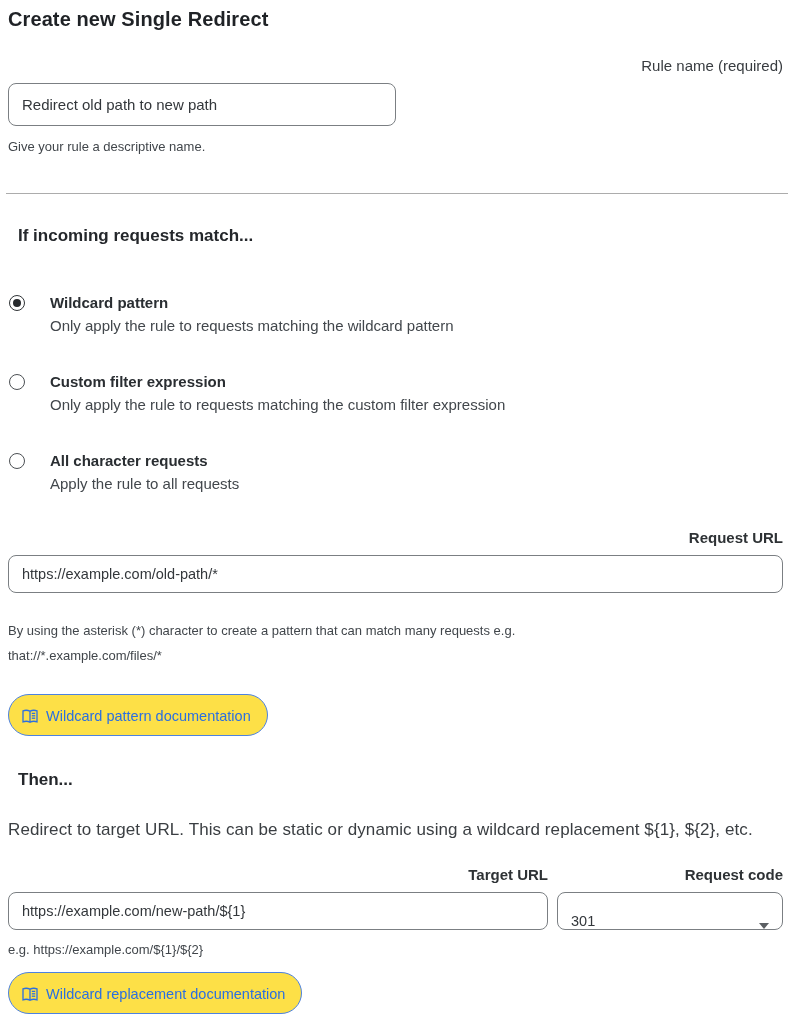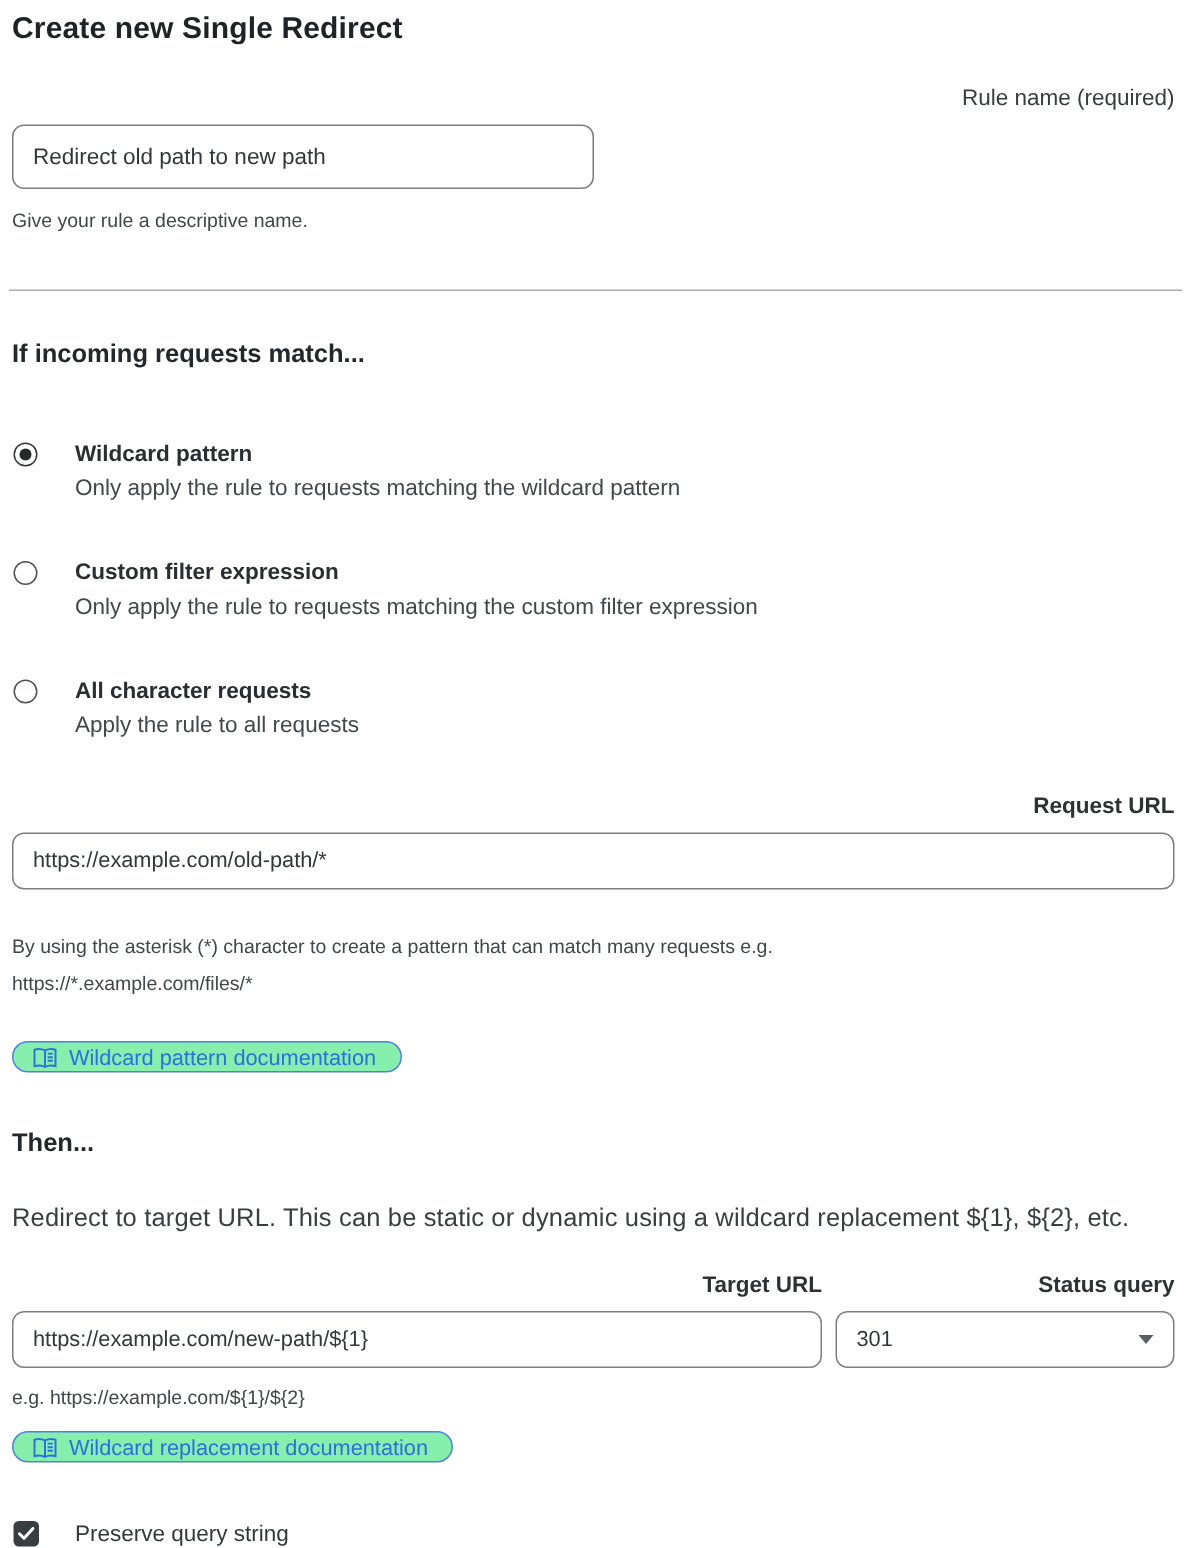--- a/index.html
+++ b/index.html
@@ -20,56 +20,56 @@
     display: block; margin-top: 9px;
     height: 43px; width: 388px;
     border: 1px solid #7b7f83; border-radius: 8px;
     padding: 0 13px; font-size: 15px; color: #33373b;
     font-family: "Liberation Sans", sans-serif;
     outline: none; background: #fff;
   }
   .text-input.full { width: 100%; height: 38px; font-size: 14.5px; }
   .helper { font-size: 13px; color: #41464b; margin-top: 8px; line-height: 25px; }
   .divider { border: none; border-top: 1px solid #acacac; margin: 34px 0 0 -2px; width: 782px; }
-  .section-heading { font-size: 17px; font-weight: 700; color: #24272b; margin-top: 32px; }
+  .section-heading { font-size: 17px; font-weight: 700; color: #24272b; margin-top: 32px; margin-left: 10px; }
 
   .radio-group { margin-top: 46px; }
   .radio-item { display: flex; align-items: flex-start; margin-bottom: 34px; cursor: pointer; }
   .radio-control {
     width: 16px; height: 16px; border: 1.5px solid #4c5054; border-radius: 50%;
     margin: 3px 0 0 1px; flex: 0 0 16px; position: relative; background: #fff;
   }
   .radio-item.selected .radio-control { border-color: #303437; }
   .radio-item.selected .radio-control::after {
     content: ""; position: absolute; left: 2.5px; top: 2.5px;
     width: 8px; height: 8px; border-radius: 50%; background: #26292c;
   }
   .radio-texts { margin-left: 25px; }
   .radio-label { font-size: 15px; font-weight: 700; color: #2a2e32; line-height: 22px; }
   .radio-desc { font-size: 15px; color: #42474c; line-height: 23px; }
 
   .doc-btn {
     margin-top: 26px;
     display: inline-flex; align-items: center; gap: 8px;
     border: 1px solid #4d82e0; border-radius: 999px;
-    background: #86efac; color: #2b6fe0;
+    background: #fde047; color: #2b6fe0;
     font-size: 14.5px; font-family: "Liberation Sans", sans-serif;
-    padding: 4px 16px 2px 13px; height: 21px; cursor: pointer;
+    padding: 4px 16px 2px 13px; height: 42px; cursor: pointer;
   }
   .doc-btn svg { display: block; }
 
   .then-desc { font-size: 17px; color: #3a3e42; margin-top: 30px; letter-spacing: .1px; }
 
   .target-row { display: flex; gap: 9px; margin-top: 0; }
   .target-col { flex: 1 1 auto; }
   .status-col { flex: 0 0 226px; }
   .select-box {
     margin-top: 9px; height: 38px;
     border: 1px solid #7b7f83; border-radius: 8px;
-    display: flex; align-items: center; justify-content: space-between;
+    display: flex; align-items: flex-end; justify-content: space-between;
     padding: 0 13px; font-size: 14.5px; color: #33373b; background: #fff; cursor: pointer; gap: 24px;
   }
   .caret {
     width: 0; height: 0; border-left: 5px solid transparent; border-right: 5px solid transparent;
     border-top: 6px solid #5b5f63;
   }
 
   .checkbox-row { display: flex; align-items: center; margin-top: 36px; cursor: pointer; }
   .checkbox-control {
     width: 17px; height: 17px; background: #3a3d41; border-radius: 3.5px;
@@ -113,21 +113,21 @@
       <div class="radio-label">All character requests</div>
       <div class="radio-desc">Apply the rule to all requests</div>
     </span>
   </div>
 </div>
 
 <div class="field-label semibold" style="margin-top:14px">Request URL</div>
 <input class="text-input full" type="text" value="https://example.com/old-path/*" style="">
 <div class="helper" style="margin-top:25px">
   <div>By using the asterisk (*) character to create a pattern that can match many requests e.g.</div>
-  <div>https://*.example.com/files/*</div>
+  <div>that://*.example.com/files/*</div>
 </div>
 
 <button class="doc-btn">
   <span>
     <svg width="16" height="15" viewBox="0 0 16 15" fill="none" stroke="#2b6fe0" stroke-width="1.3">
       <path d="M1 1.8 C3.4 1 5.6 1 8 2.2 C10.4 1 12.6 1 15 1.8 V12.8 C12.6 12 10.4 12 8 13.2 C5.6 12 3.4 12 1 12.8 Z"></path>
       <line x1="8" y1="2.2" x2="8" y2="13.2"></line>
       <line x1="9.8" y1="4.4" x2="13.2" y2="4.4"></line>
       <line x1="9.8" y1="6.8" x2="13.2" y2="6.8"></line>
       <line x1="9.8" y1="9.2" x2="13.2" y2="9.2"></line>
@@ -140,21 +140,21 @@
 
 <div class="then-desc">Redirect to target URL. This can be static or dynamic using a wildcard replacement ${1}, ${2}, etc.</div>
 
 <div class="target-row">
   <div class="target-col">
     <div class="field-label semibold">Target URL</div>
     <input class="text-input full" type="text" value="https://example.com/new-path/${1}" style="">
     <div class="helper" style="margin-top:7px">e.g. https://example.com/${1}/${2}</div>
   </div>
   <div class="status-col">
-    <div class="field-label semibold">Status query</div>
+    <div class="field-label semibold">Request code</div>
     <div class="select-box">
       <span>301</span>
       <span class="caret"></span>
     </div>
   </div>
 </div>
 
 <button class="doc-btn" style="margin-top:10px">
   <span>
     <svg width="16" height="15" viewBox="0 0 16 15" fill="none" stroke="#2b6fe0" stroke-width="1.3">

